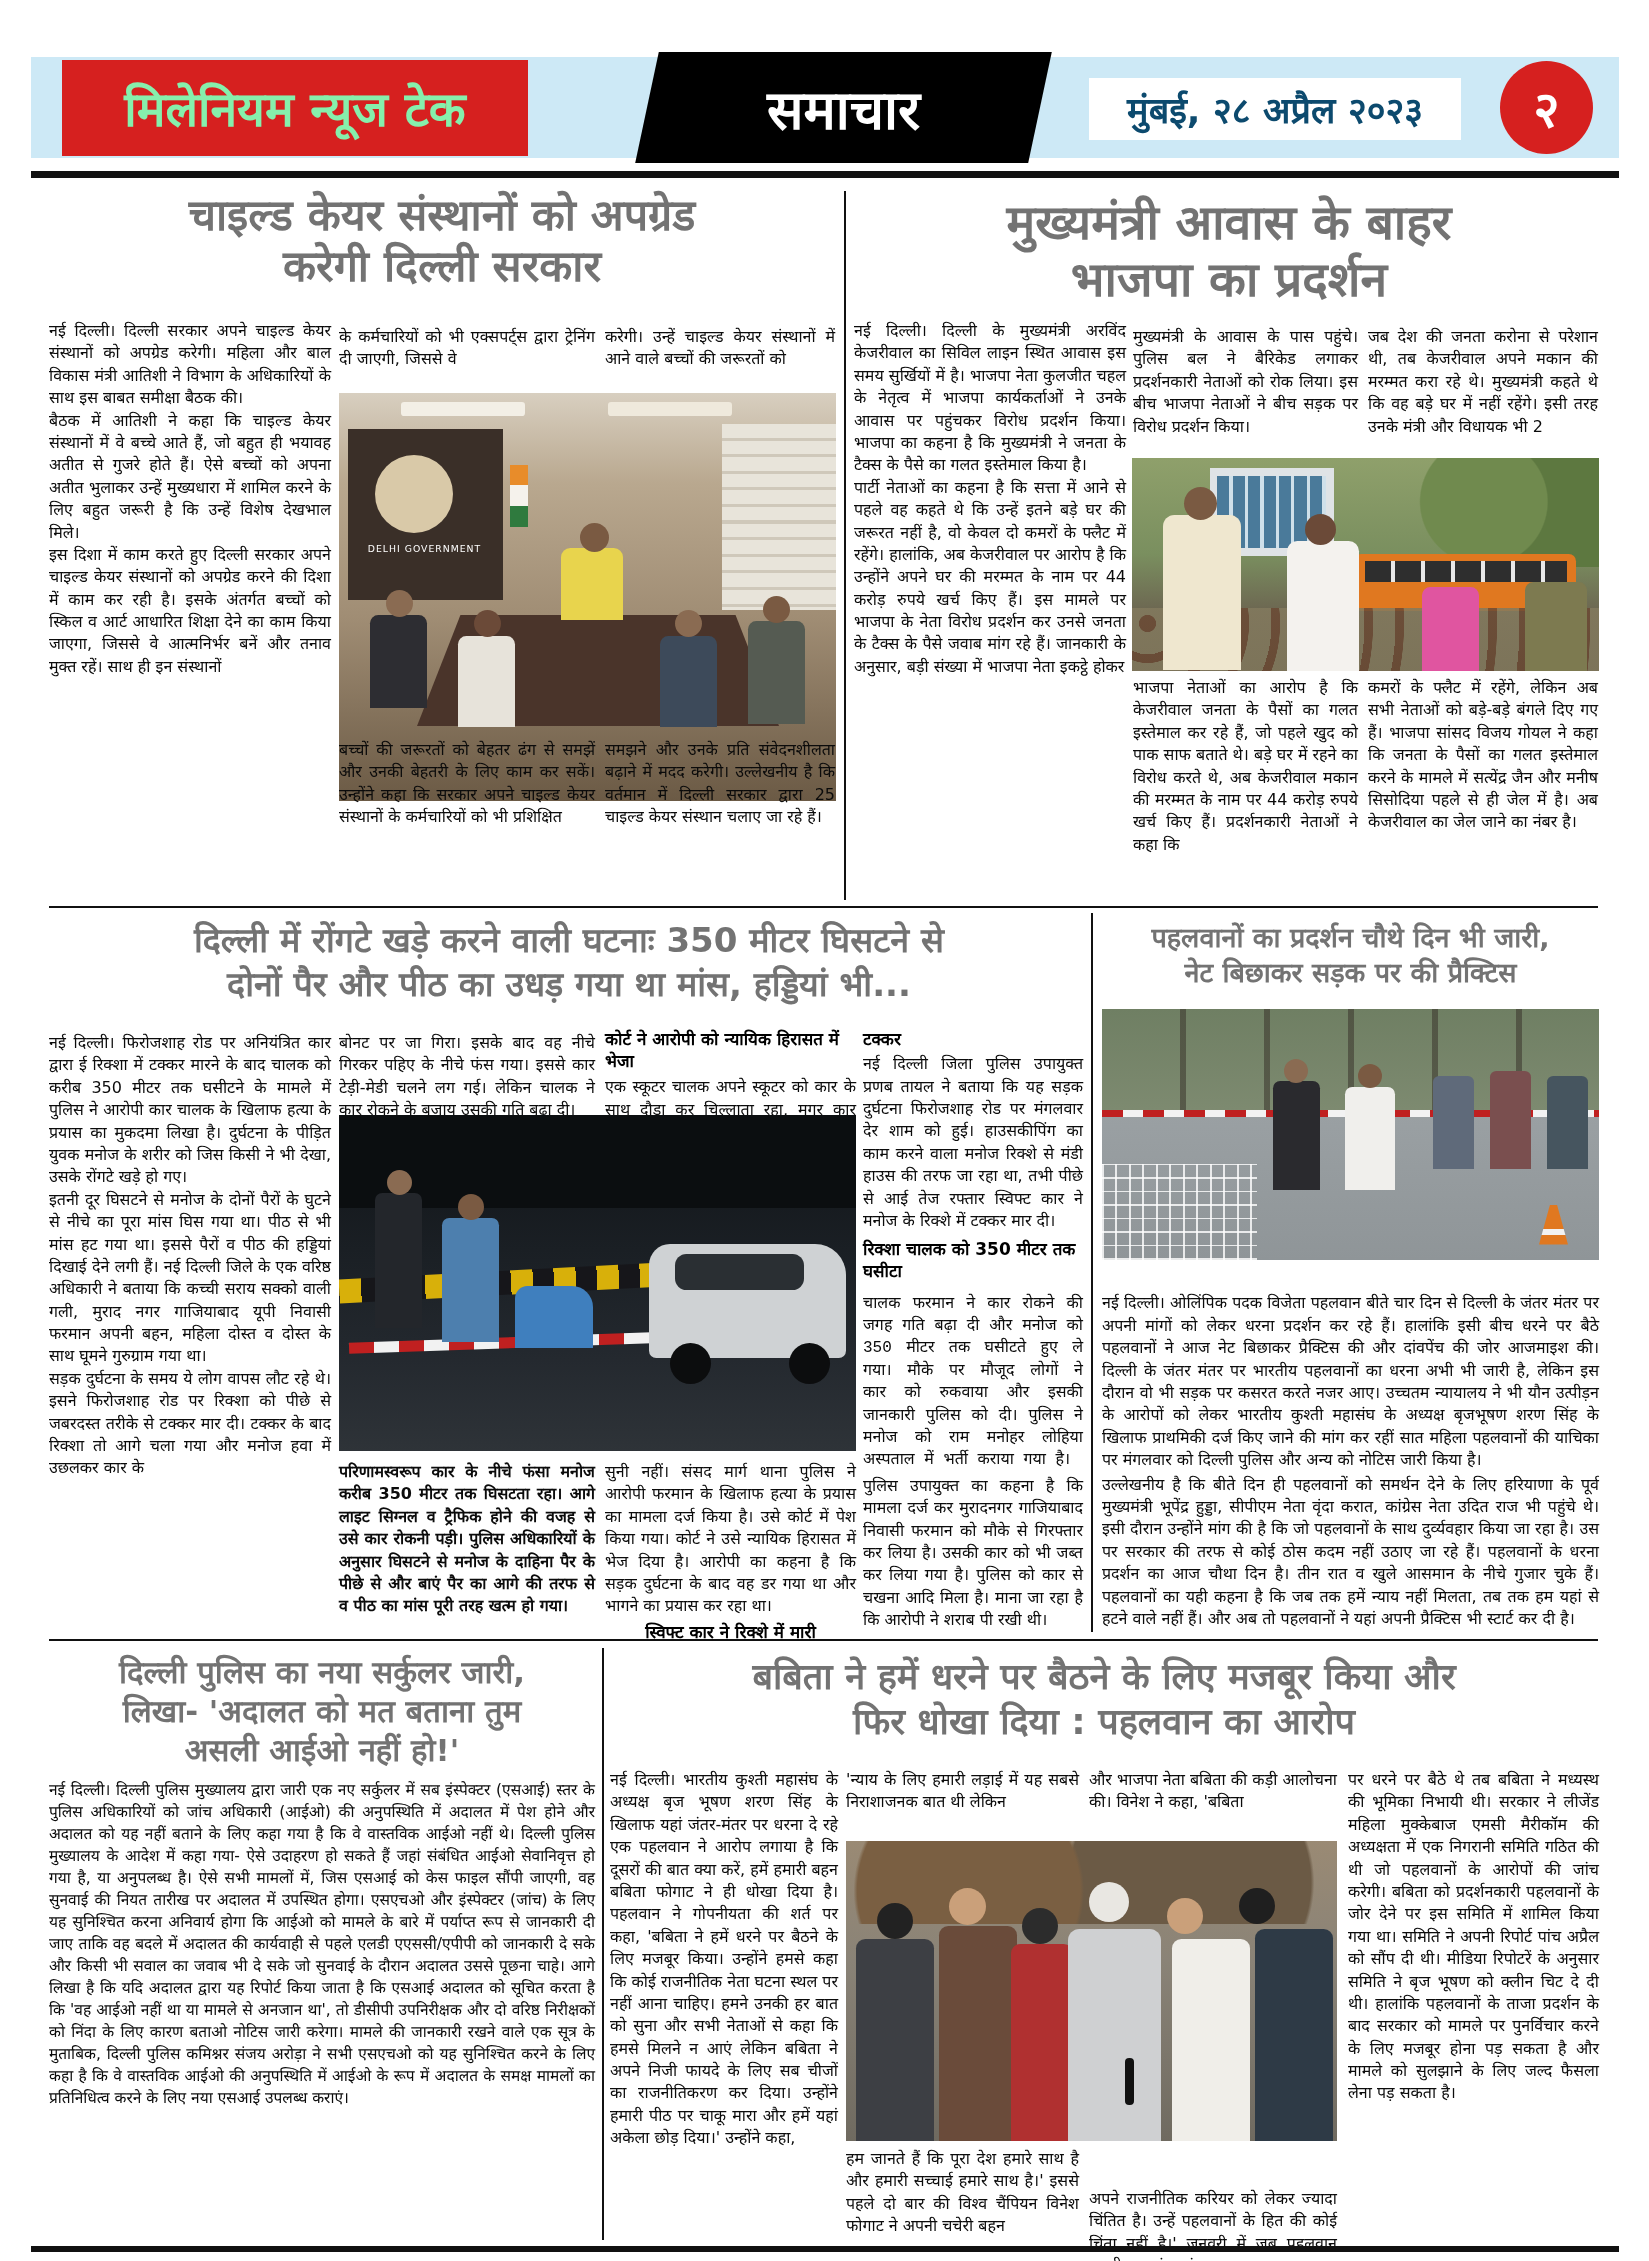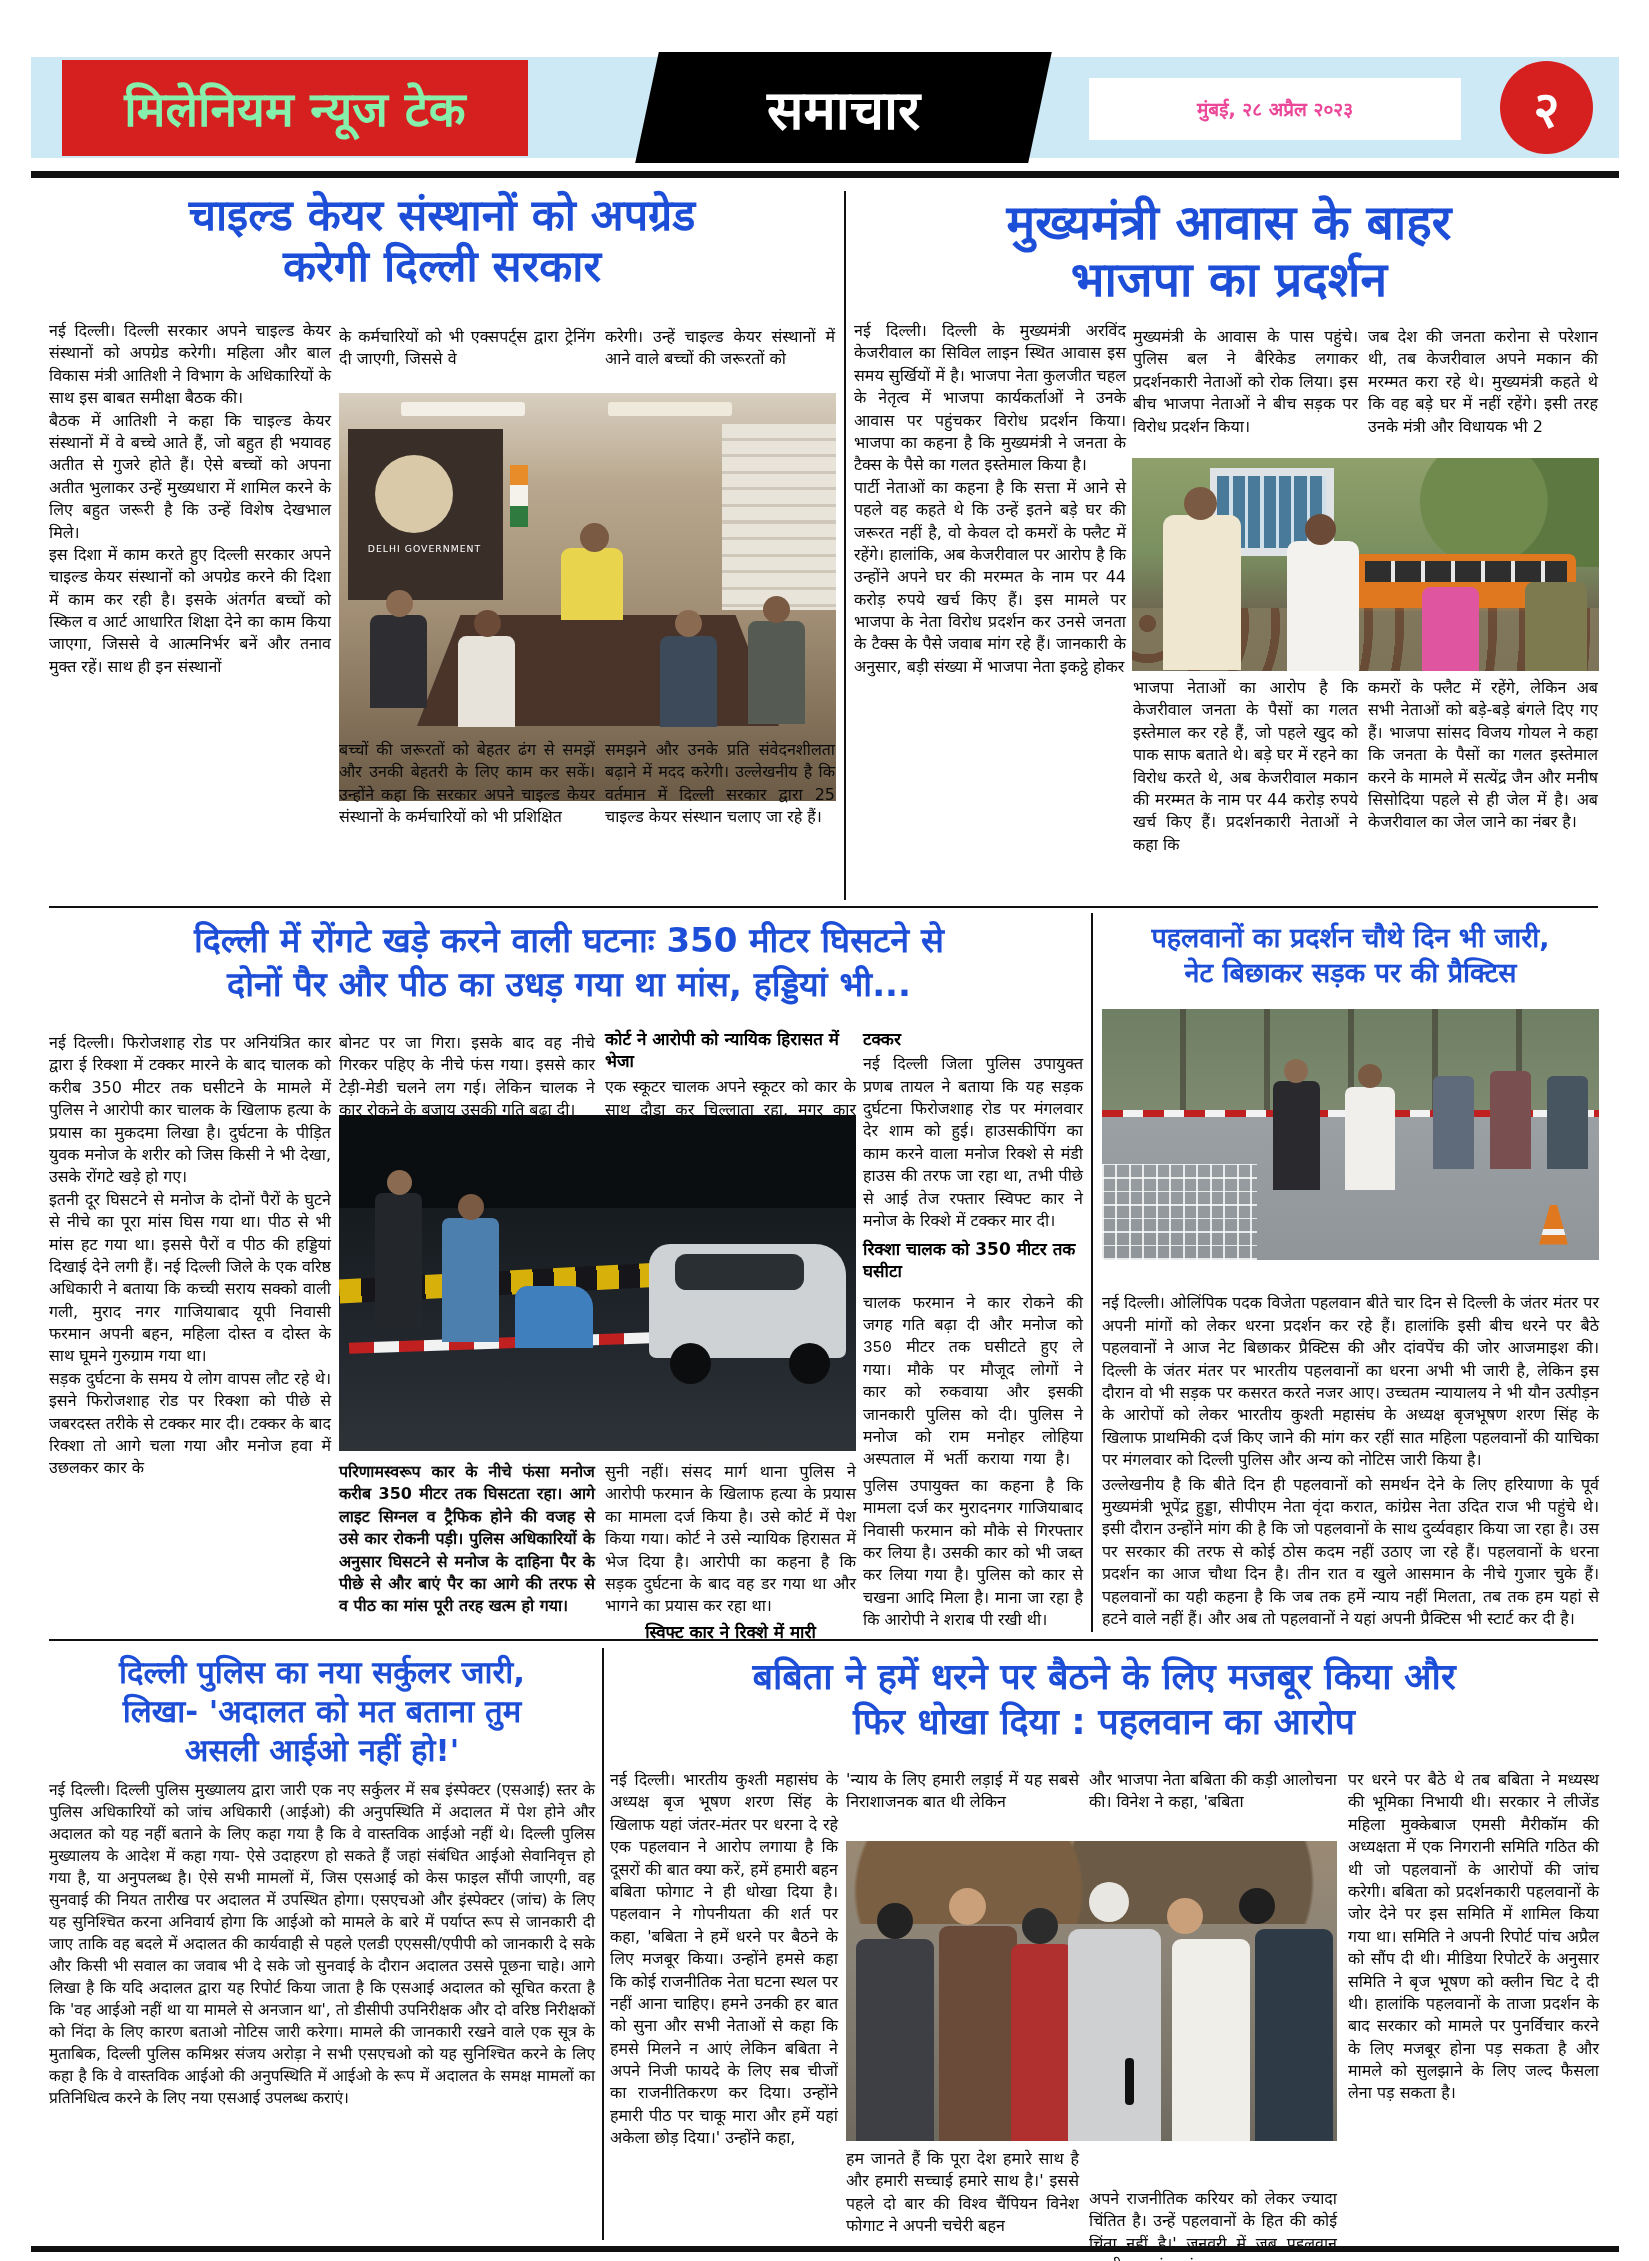--- a/index.html
+++ b/index.html
@@ -1,39 +1,39 @@
 <!DOCTYPE html>
 <html style="font-size:8.3px"><head>
 <meta charset="utf-8">
 <style>
   html,body{margin:0;padding:0;background:#e9e9e9;}
   #page{position:relative;width:1650px;height:2261px;background:#ffffff;font-family:"DejaVu Sans",sans-serif;overflow:hidden;}
   .abs{position:absolute;}
   .news{font-size:16px;line-height:1.40;text-align:justify;color:#0b0b0b;white-space:pre-line;}
   .newsb{font-weight:bold;}
-  .hl{font-weight:bold;color:#1d4ed8;text-align:center;line-height:1.18;}
+  .hl{font-weight:bold;color:#737373;text-align:center;line-height:1.18;}
   .rule{background:#111;}
   .photo{position:absolute;overflow:hidden;}
   .counter{transform:skewX(12deg);}
   .subhead{font-weight:bold;font-size:17px;line-height:1.3;color:#000;}
 </style>
 </head>
 <body>
 
 <div id="page">
 
   <div class="abs" style="left:31px;top:57px;width:1588px;height:101px;background:#cde9f6;">
     <div class="abs" style="left:31px;top:2.6px;width:466px;height:96px;background:#d6201f;display:flex;align-items:center;justify-content:center;">
       <span style="color:#86efac;font-weight:bold;font-size:48px;white-space:nowrap;">मिलेनियम न्यूज टेक</span>
     </div>
     <div class="abs" style="left:616px;top:-5.2px;width:393px;height:111px;background:#000;transform:skewX(-12deg);display:flex;align-items:center;justify-content:center;">
       <span class="counter" style="color:#fff;font-weight:bold;font-size:54px;white-space:nowrap;">समाचार</span>
     </div>
     <div class="abs" style="left:1058px;top:21px;width:372px;height:62px;background:#fff;display:flex;align-items:center;justify-content:center;">
-      <span style="color:#ec4899;font-weight:bold;font-size:19px;white-space:nowrap;">मुंबई, २८ अप्रैल २०२३</span>
+      <span style="color:#0c4a6e;font-weight:bold;font-size:36px;white-space:nowrap;">मुंबई, २८ अप्रैल २०२३</span>
     </div>
     <div class="abs" style="left:1469px;top:4.1px;width:93px;height:93px;background:#d6201f;border-radius:50%;display:flex;align-items:center;justify-content:center;">
       <span style="color:#fff;font-weight:bold;font-size:50px;">२</span>
     </div>
   </div>
   <div class="abs rule" style="left:31px;top:171px;width:1588px;height:7.2px;"></div>
 
   <div class="abs hl" style="left:49px;top:190px;width:786px;font-size:43px;">
     <div>चाइल्ड केयर संस्थानों को अपग्रेड</div>
     <div>करेगी दिल्ली सरकार</div>

